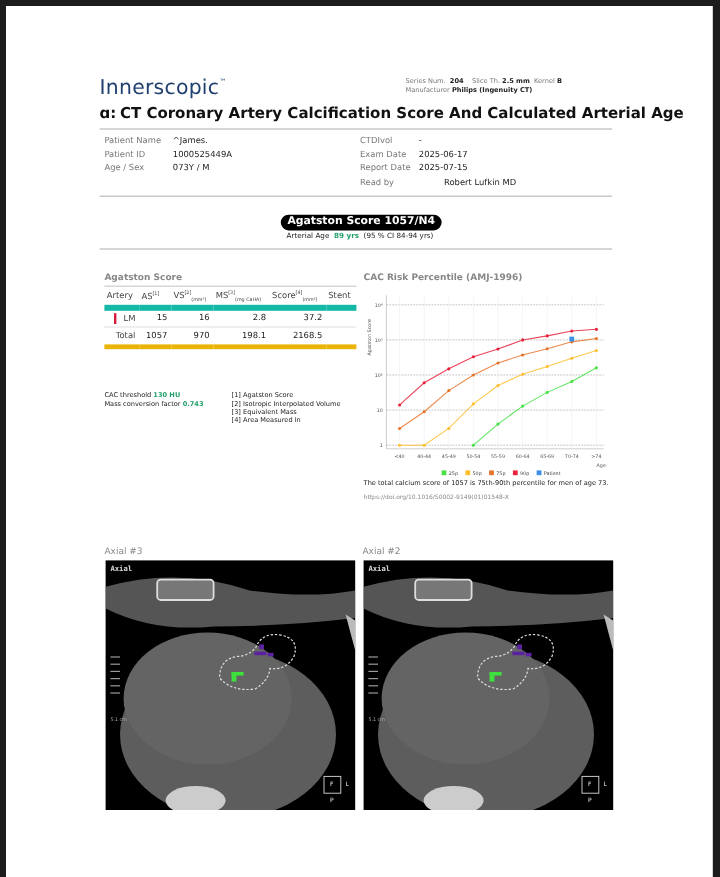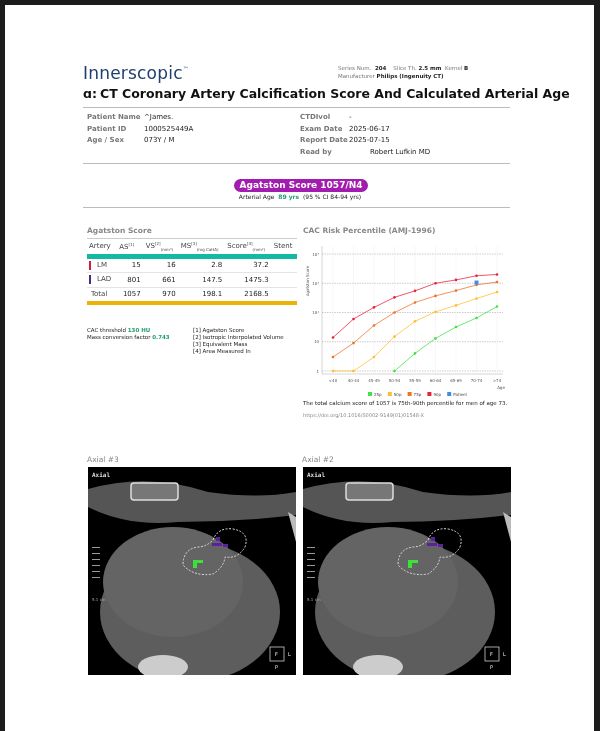--- a/index.html
+++ b/index.html
@@ -7,31 +7,31 @@
   .page { position:absolute; left:5px; top:5px; width:589px; height:726px; background:#fff; }
   .abs { position:absolute; }
   .brand { left:83px; top:63px; font-size:17px; color:#1f3f6e; letter-spacing:0.2px; }
   .brand sup { font-size:6px; vertical-align:top; position:relative; top:2px; }
   .meta { font-size:5.5px; color:#777; line-height:8px; }
   .meta b { color:#222; font-weight:bold; }
   .title { left:83px; top:86px; font-size:12.5px; font-weight:bold; color:#111; white-space:nowrap; }
   .title .logo { color:#111; font-weight:bold; margin-right:3px; }
   .hr { left:83px; width:427px; height:1px; background:#bbb; }
   .pt { font-size:7px; line-height:11.5px; }
-  .pt .lbl { color:#777; display:inline-block;font-weight:bold; }
+  .pt .lbl { color:#777; display:inline-block; }
   .pt .val { color:#222; display:inline-block; }
-  .badge { left:234px; top:179px; width:134px; height:13px; border-radius:7px; background:#a21caf; color:#fff; font-size:9px; font-weight:bold; text-align:center; line-height:13px; }
+  .badge { left:234px; top:179px; width:134px; height:13px; border-radius:7px; background:#000000; color:#fff; font-size:9px; font-weight:bold; text-align:center; line-height:13px; }
   .art-age { left:200px; top:193px; width:200px; text-align:center; font-size:6px; color:#222; }
   .art-age .green { color:#22a06b; font-weight:bold; }
   .sec-title { font-size:7.5px; color:#888; font-weight:bold; }
   table.ag { position:absolute; left:87px; top:238px; border-collapse:collapse; font-size:7px; width:210px; }
   table.ag th { font-weight:normal; color:#444; text-align:left; padding:2px 2px; border-bottom:5px solid #14b8a6; border-top:1px solid #ccc; white-space:nowrap; }
   table.ag th sup, table.ag th sub { font-size:4px; }
   table.ag td { padding:0 3px; height:13.5px; border-bottom:1px solid #e4e4e4; text-align:right; color:#222; }
-  table.ag td.art { text-align:left; padding-left:2px; color:#444; }
+  table.ag td.art { text-align:right; padding-left:2px; color:#444; }
   .cbar { display:inline-block; width:2px; height:9px; vertical-align:middle; margin-right:6px; }
   table.ag tr.total td { border-bottom:4px solid #eab308; }
   .notes { font-size:5.5px; line-height:7px; color:#222; }
   .notes .green { color:#22a06b; font-weight:bold; }
   .caption { left:303px; top:400px; font-size:5.5px; color:#222; }
   .doi { left:303px; top:412px; font-size:5px; color:#888; }
   .axial-title { font-size:7.5px; color:#888; }
   .ct { background:#000; overflow:hidden; }
   .ct-label { position:absolute; left:4px; top:4px; font-family:"DejaVu Sans Mono", monospace; font-size:6px; color:#ddd; font-weight:bold; }
 </style>
@@ -79,28 +79,20 @@
       <th>Stent</th>
     </tr>
   </thead>
   <tbody>
     <tr>
       <td class="art"><span class="cbar" style="background:#d81b3c"></span><span>LM</span></td>
       <td>15</td>
         <td>16</td>
         <td>2.8</td>
         <td>37.2</td>
-        <td></td>
-    </tr>
-    <tr>
-      <td class="art"><span class="cbar" style="background:#4a2a7a"></span><span>LAD</span></td>
-      <td>801</td>
-        <td>661</td>
-        <td>147.5</td>
-        <td>1475.3</td>
         <td></td>
     </tr>
     <tr class="total">
       <td class="art" style="padding-left:4px">Total</td>
       <td>1057</td>
         <td>970</td>
         <td>198.1</td>
         <td>2168.5</td>
         <td></td>
     </tr>

